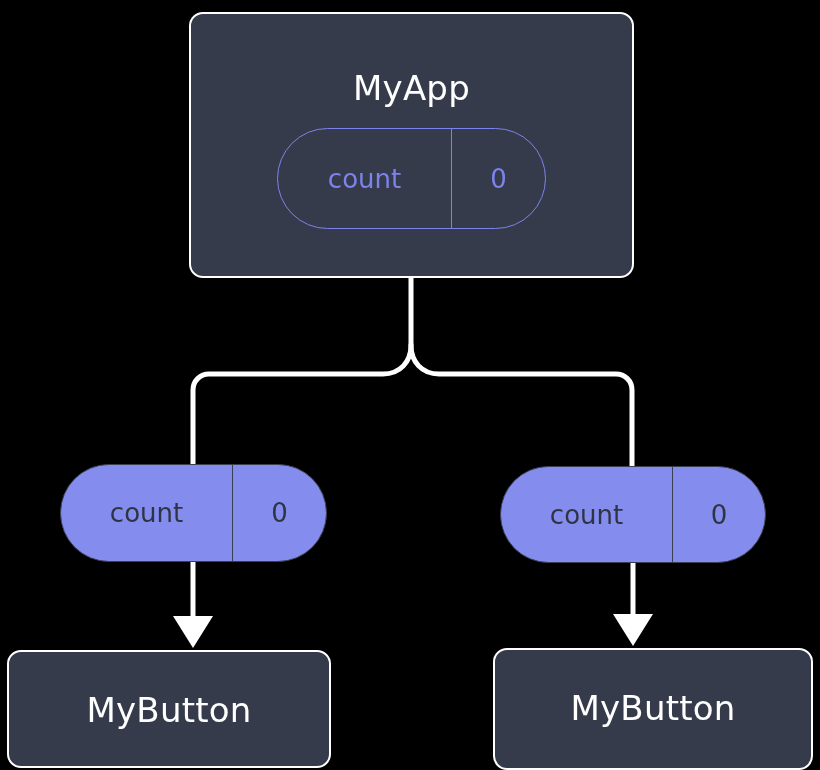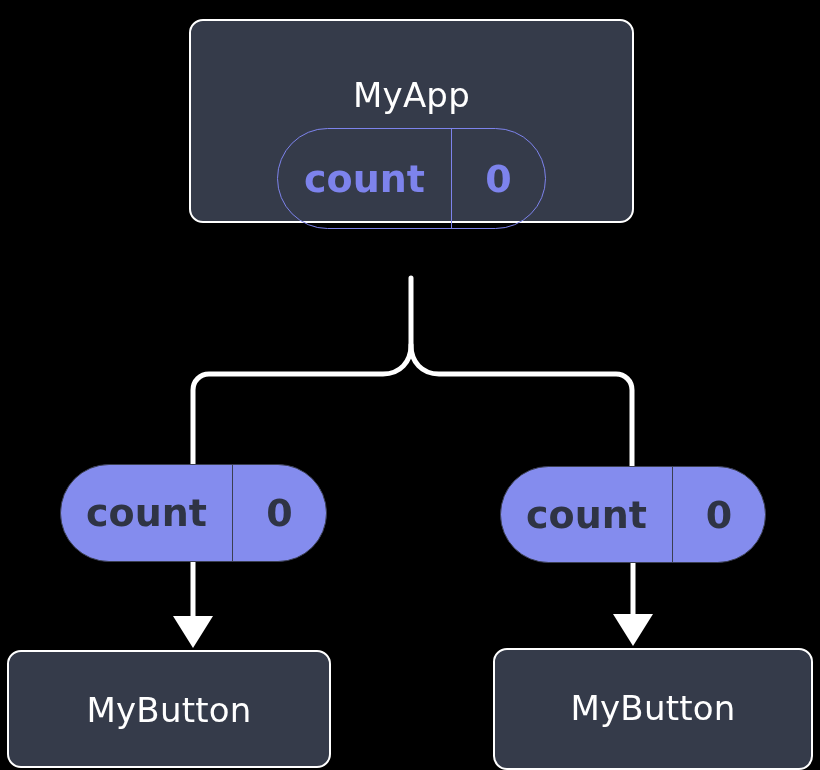--- a/index.html
+++ b/index.html
@@ -46,23 +46,23 @@
     text-align: center;
     color: #ffffff;
     font-size: 34px;
     font-weight: 400;
     letter-spacing: 0.2px;
     white-space: nowrap;
   }
   
   #root-card {
     left: 189px;
-    top: 19px;
+    top: 12px;
     width: 445px;
-    height: 204px;
+    height: 266px;
   }
   #root-card .card-title {
     top: 54px;
   }
   
   #btn-card-left {
     left: 7px;
     top: 650px;
     width: 324px;
     height: 118px;
@@ -84,22 +84,22 @@
     align-items: stretch;
     border-radius: 999px;
     overflow: hidden;
     z-index: 3;
   }
   .pill .pill-key,
   .pill .pill-val {
     display: flex;
     align-items: center;
     justify-content: center;
-    font-size: 38px;
-    font-weight: 700;
+    font-size: 26px;
+    font-weight: 400;
     line-height: 1;
     white-space: nowrap;
   }
   
   .pill.outlined {
     background: transparent;
     border: 1.8px solid #7d83ec;
   }
   .pill.outlined .pill-key,
   .pill.outlined .pill-val {

